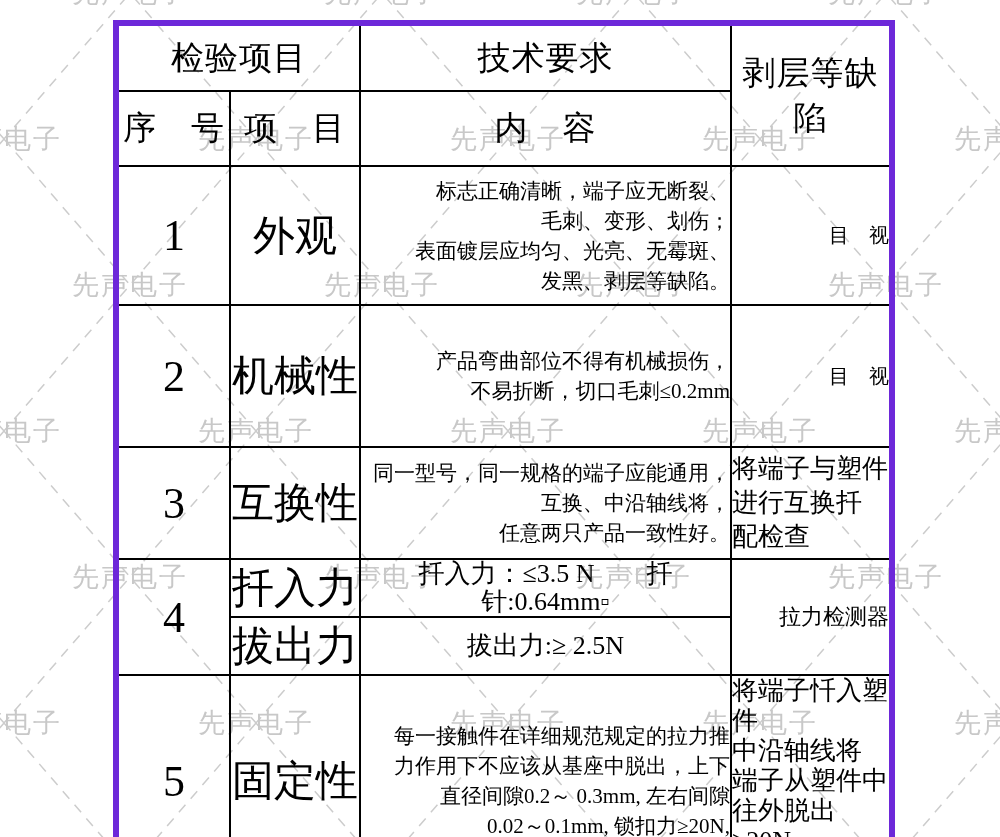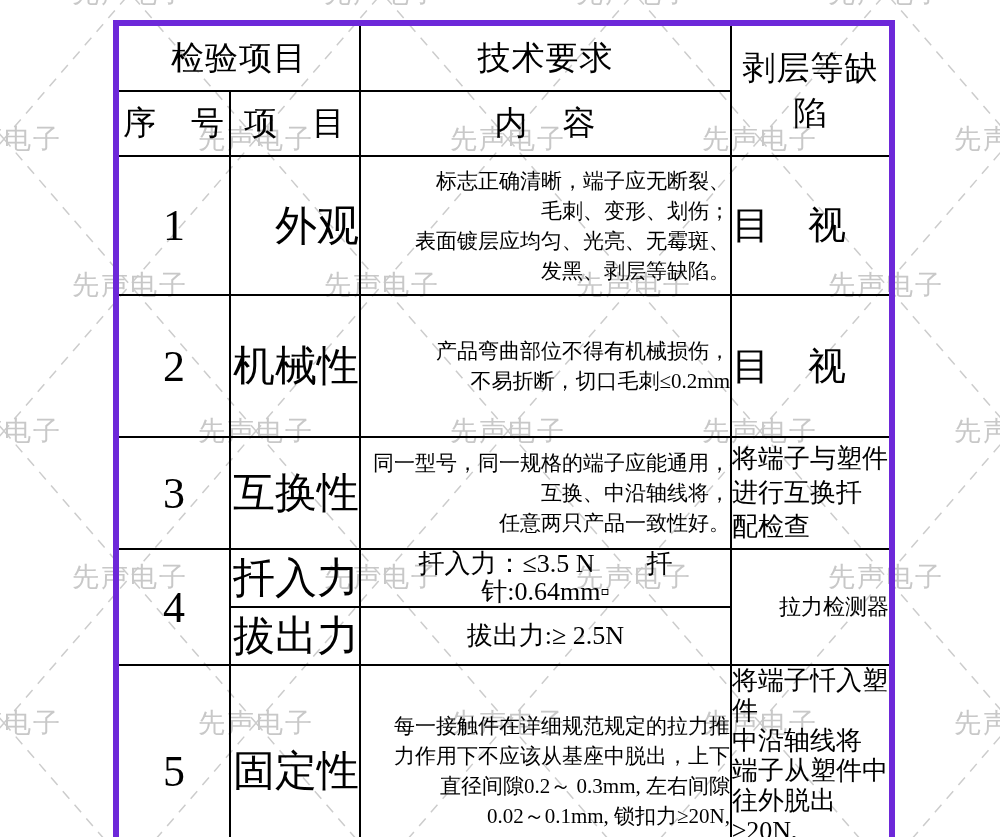--- a/index.html
+++ b/index.html
@@ -58,39 +58,39 @@
     font-size: 33px;
     text-align: center;
     letter-spacing: 1px;
   }
   td.num {
     font-size: 44px;
     text-align: center;
   }
   td.item {
     font-size: 42px;
-    text-align: right;
+    text-align: center;
   }
   td.content {
     font-size: 21px;
     line-height: 30px;
     text-align: right;
     padding: 3px 6px;
     white-space: pre-line;
   }
   td.content-lg {
     font-size: 26px;
     line-height: 28px;
     text-align: center;
     padding: 2px 6px;
     white-space: pre-line;
   }
   td.method-lg {
-    font-size: 38px;
-    text-align: left;
+    font-size: 20px;
+    text-align: right;
   }
   td.method-md {
     font-size: 22px;
     text-align: right;
   }
   td.method-sm {
     font-size: 26px;
     line-height: 30px;
     text-align: left;
     padding: 3px 5px;
@@ -126,21 +126,21 @@
       <col style="width:130px">
       <col style="width:371px">
       <col style="width:161px">
     </colgroup>
     <tbody>
       <tr style="height:68px">
         <td class="hdr" colspan="2">检验项目</td>
         <td class="hdr">技术要求</td>
         <td class="hdr" rowspan="2">剥层等缺陷</td>
       </tr>
-      <tr style="height:65px">
+      <tr style="height:75px">
         <td class="hdr">序　号</td>
         <td class="hdr">项　目</td>
         <td class="hdr">内　容</td>
       </tr>
 
       <tr style="height:139px">
         <td class="num">1</td>
         <td class="item">外观</td>
         <td class="content">标志正确清晰，端子应无断裂、
 毛刺、变形、划伤；

